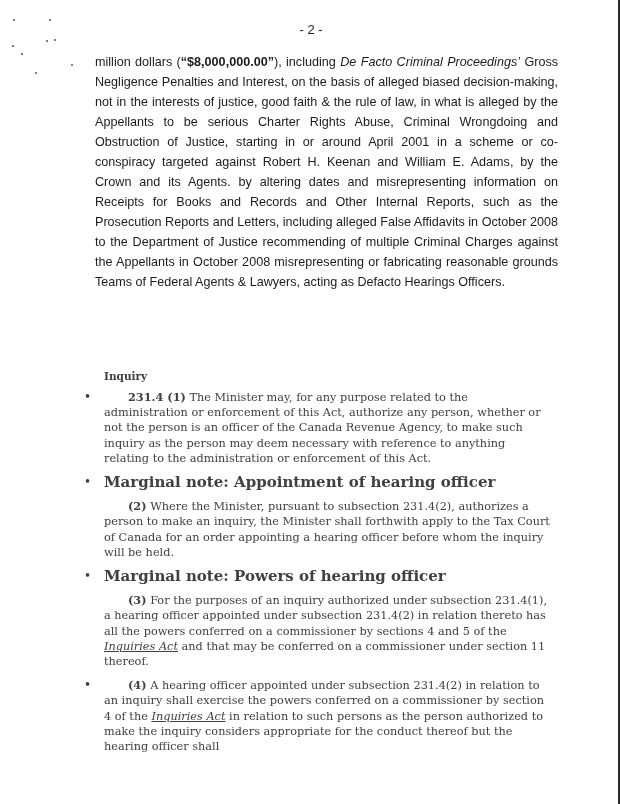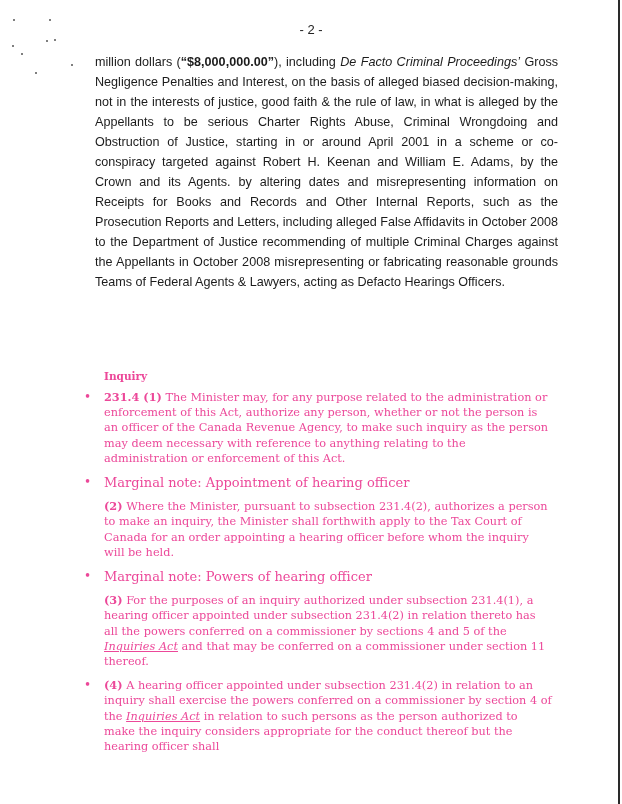--- a/index.html
+++ b/index.html
@@ -18,27 +18,27 @@
     }
     .letter {
       position: absolute; left: 95px; top: 52px; width: 463px;
       font-family: "Liberation Sans", sans-serif; font-size: 12.6px; line-height: 20px;
       text-align: justify; color: #1c1c1c;
     }
     .letter b { font-weight: bold; }
     .letter i { font-style: italic; }
     .statute {
       position: absolute; left: 82px; top: 370px; width: 470px;
-      font-family: "DejaVu Serif", serif; color: #ec4899;
+      font-family: "DejaVu Serif", serif; color: #404040;
     }
     .heading { font-family: "DejaVu Serif", serif; font-weight: bold; font-size: 10.5px; margin-left: 22px; margin-bottom: 8px; }
     .item { position: relative; padding-left: 22px; font-size: 11.3px; line-height: 15.2px; margin-bottom: 9px; }
     .bullet { position: absolute; left: 2px; top: 0; font-size: 12px; }
-    .note { font-weight: normal; font-size: 13px; margin-bottom: 9px; display: block; }
-    .item b { font-weight: bold; }
+    .note { font-weight: bold; font-size: 15px; margin-bottom: 9px; display: block; }
+    .item b { font-weight: bold; margin-left: 24px; }
     .act { font-style: italic; text-decoration: underline; }
   </style>
 </head>
 <body>
 
 <div class="page">
   <div class="edge-line"></div>
 
   <div class="speck" style="left:13px;top:19px"></div>
   <div class="speck" style="left:49px;top:19px"></div>

